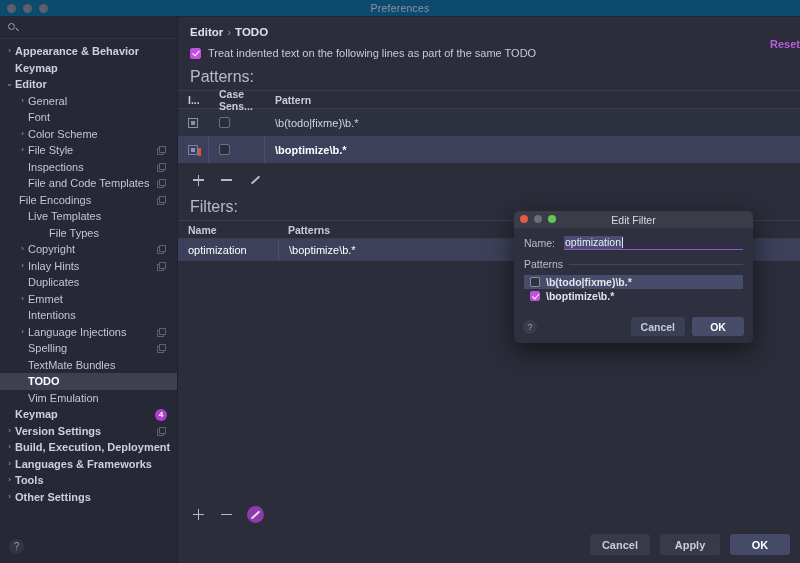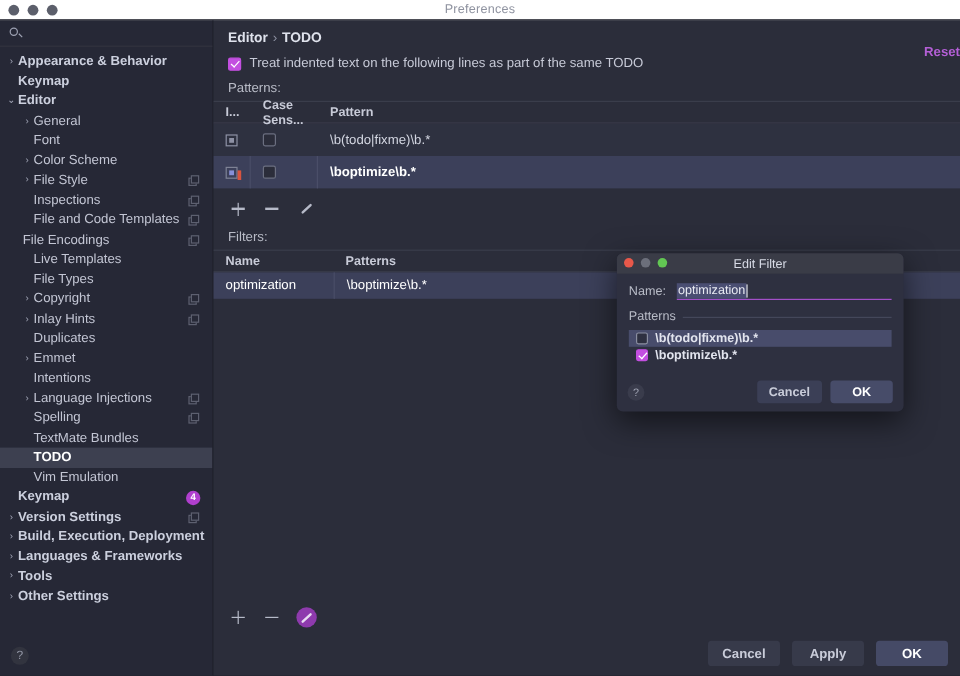--- a/index.html
+++ b/index.html
@@ -8,21 +8,21 @@
     background: #22242e;
     font-family: "Liberation Sans", "DejaVu Sans", sans-serif;
     font-size: 11px;
     color: #b9bcc7;
     overflow: hidden;
   }
   .window { position: relative; width: 800px; height: 563px; background: #2b2d3a; }
 
   
   .titlebar {
-    height: 17px; background: #ffffff;
+    height: 17px; background: #0c4a6e;
     display: flex; align-items: center; justify-content: center;
     position: relative;
     border-bottom: 1px solid #23252f;
   }
   .titlebar-title { font-size: 10.5px; color: #8f93a0; letter-spacing: .2px; }
   .traffic { position: absolute; left: 7px; top: 4px; display: flex; gap: 7px; }
   .tl { width: 9px; height: 9px; border-radius: 50%; background: #5c5f6b; }
   .tl.red { background: #5c5f6b; }
   .tl.yellow { background: #5c5f6b; }
   .tl.green { background: #5c5f6b; }
@@ -106,21 +106,21 @@
     border: 1px solid #6b6f80; background: #2b2d3a;
     margin-right: 7px; position: relative; flex: 0 0 11px;
   }
   .cb.checked { background: #c34fe0; border-color: #c34fe0; }
   .cb.checked:after {
     content: ''; position: absolute; left: 3px; top: 0.5px;
     width: 3px; height: 6px; border: solid #fff;
     border-width: 0 1.6px 1.6px 0; transform: rotate(42deg);
   }
   .chk-label { font-size: 11px; color: #c7cad7; }
-  .section-label { padding: 9px 6px 4px 12px; font-size: 11px; color: #b9bcc7; }
+  .section-label { padding: 9px 6px 4px 12px; font-size: 16px; color: #b9bcc7; }
 
   
   .tbl { margin: 0 0 0 0; border-top: 1px solid #3a3d4b; }
   .thead {
     display: flex; height: 18px; align-items: center;
     border-bottom: 1px solid #3a3d4b; background: #2b2d3a;
   }
   .thead .th {
     font-size: 10.5px; font-weight: bold; color: #c8cbd8;
     padding-left: 10px;
@@ -330,21 +330,21 @@
             <span class="arrow"></span>
             <span class="lbl">File Encodings</span>
             <span class="gear">
               <span class="copyicon"></span>
             </span>
           </div>
           <div class="ti" style="padding-left: 17px;">
             <span class="arrow"></span>
             <span class="lbl">Live Templates</span>
           </div>
-          <div class="ti" style="padding-left: 17px;">
+          <div class="ti" style="padding-left: 17px; margin-left: 21px;">
             <span class="arrow"></span>
             <span class="lbl">File Types</span>
           </div>
           <div class="ti" style="padding-left: 17px;">
             <span class="arrow">›</span>
             <span class="lbl">Copyright</span>
             <span class="gear">
               <span class="copyicon"></span>
             </span>
           </div>

